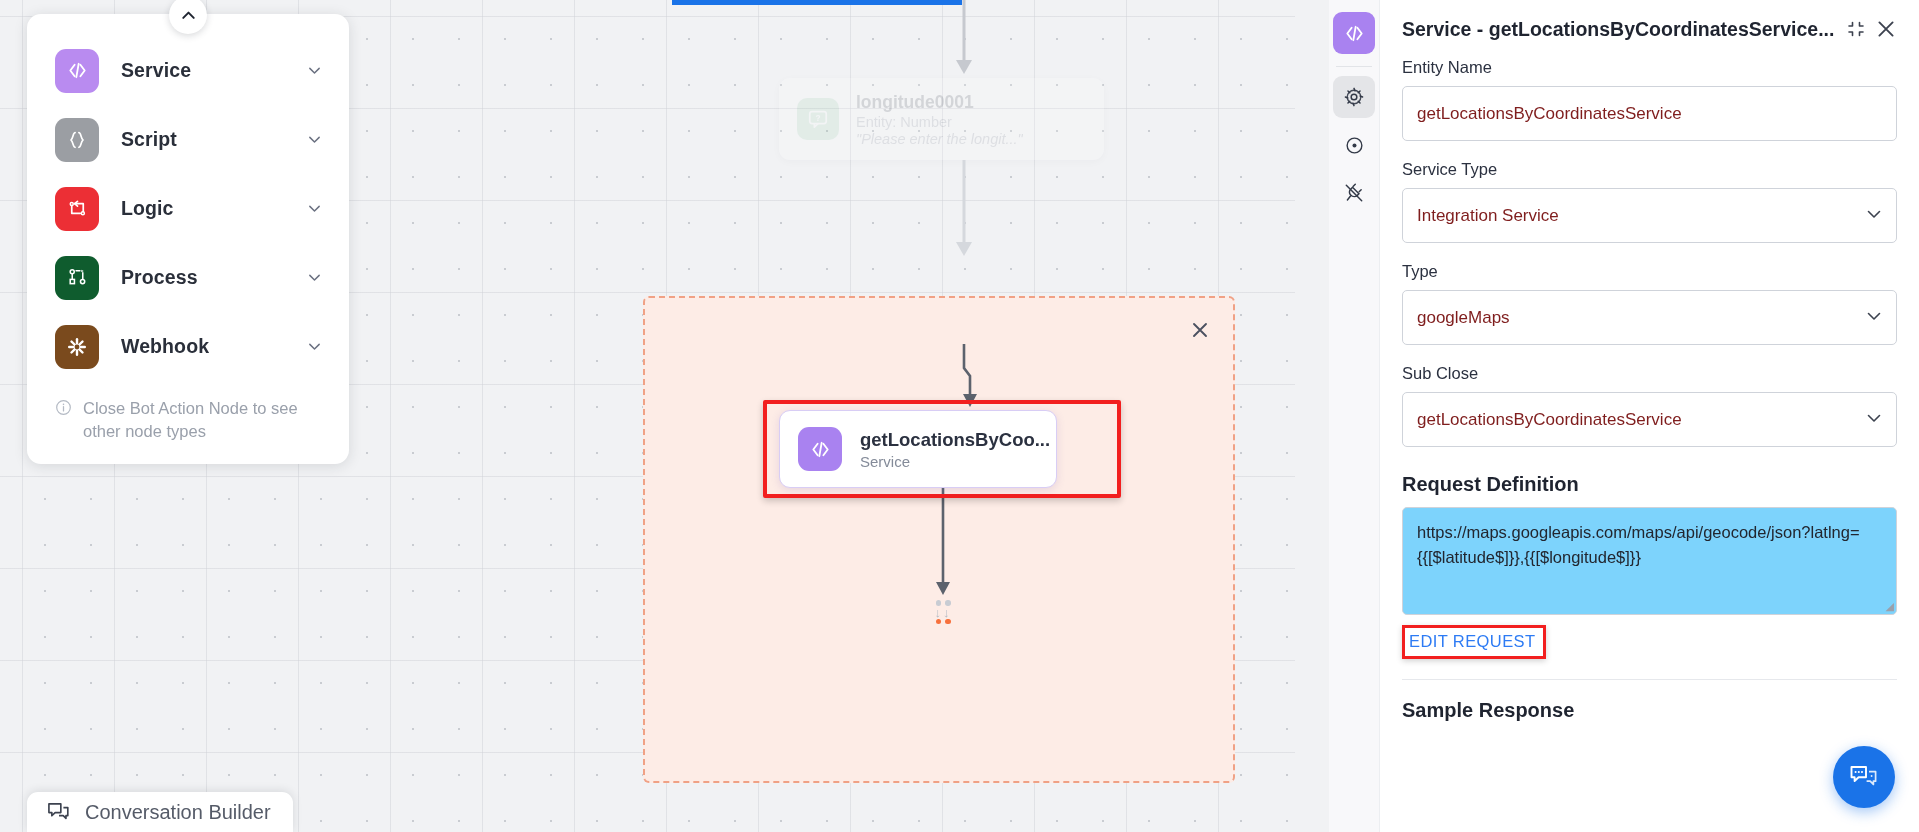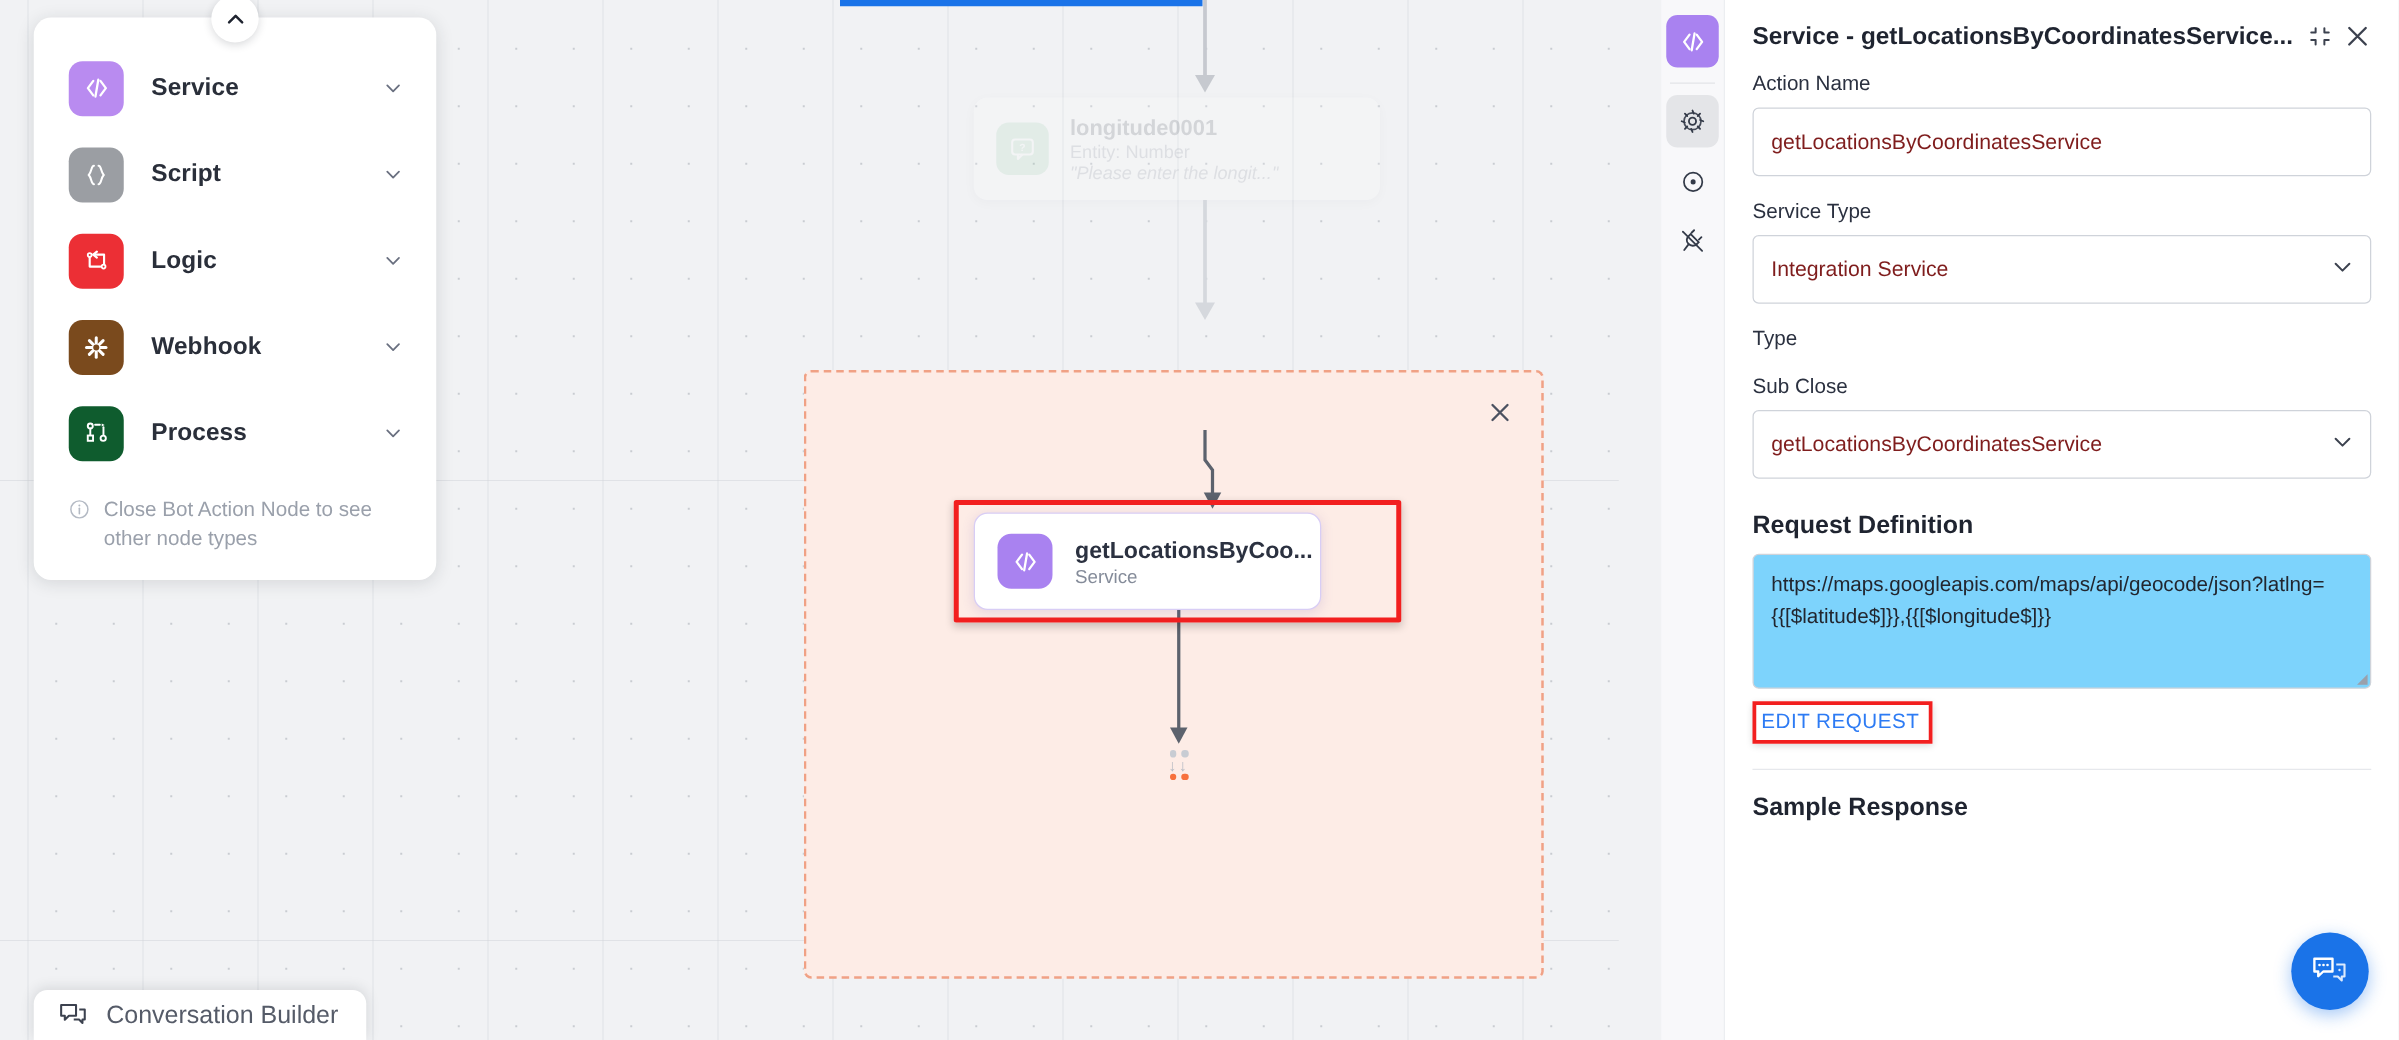--- a/index.html
+++ b/index.html
@@ -380,59 +380,59 @@
         </div>
         <div class="pal-label">Logic</div>
         <div class="pal-chev">
           <svg width="17" height="17" viewBox="0 0 20 20" fill="none">
               <path d="M4.5 7.5 L10 13 L15.5 7.5" stroke="currentColor" stroke-width="1.7" stroke-linecap="round" stroke-linejoin="round"></path>
             </svg>
         </div>
       </div>
 
       <div class="pal-row">
+        <div class="pal-icon" style="background:#0f5c2e">
+          <svg width="23" height="23" viewBox="0 0 24 24" fill="none">
+            <circle cx="6.5" cy="6" r="2.1" stroke="#fff" stroke-width="1.6"></circle>
+            <path d="M10.5 5 L14.5 5" stroke="#fff" stroke-width="1.6" stroke-linecap="round"></path>
+            <path d="M16 4 L18.5 5.2 L16 6.4 Z" fill="#fff"></path>
+            <path d="M6.5 8.2 L6.5 13.5" stroke="#fff" stroke-width="1.6" stroke-linecap="round"></path>
+            <path d="M17.5 7 L17.5 13.5" stroke="#fff" stroke-width="1.6" stroke-linecap="round"></path>
+            <rect x="4.4" y="14" width="4.4" height="4.4" stroke="#fff" stroke-width="1.6"></rect>
+            <circle cx="17.3" cy="16.3" r="2.2" stroke="#fff" stroke-width="1.6"></circle>
+          </svg>
+        </div>
+        <div class="pal-label">Process</div>
+        <div class="pal-chev">
+          <svg width="17" height="17" viewBox="0 0 20 20" fill="none">
+              <path d="M4.5 7.5 L10 13 L15.5 7.5" stroke="currentColor" stroke-width="1.7" stroke-linecap="round" stroke-linejoin="round"></path>
+            </svg>
+        </div>
+      </div>
+
+      <div class="pal-row">
         <div class="pal-icon" style="background:#7a4a1d">
           <svg width="24" height="24" viewBox="0 0 24 24" fill="none">
             <g stroke="#fff" stroke-width="2.4" stroke-linecap="round">
               <path d="M12 4.2 L12 19.8"></path>
               <path d="M4.2 12 L19.8 12"></path>
               <path d="M6.5 6.5 L17.5 17.5"></path>
               <path d="M17.5 6.5 L6.5 17.5"></path>
             </g>
             <circle cx="12" cy="12" r="2.4" fill="#7a4a1d"></circle>
           </svg>
         </div>
         <div class="pal-label">Webhook</div>
         <div class="pal-chev">
           <svg width="17" height="17" viewBox="0 0 20 20" fill="none">
               <path d="M4.5 7.5 L10 13 L15.5 7.5" stroke="currentColor" stroke-width="1.7" stroke-linecap="round" stroke-linejoin="round"></path>
             </svg>
         </div>
       </div>
 
-      <div class="pal-row">
-        <div class="pal-icon" style="background:#0f5c2e">
-          <svg width="23" height="23" viewBox="0 0 24 24" fill="none">
-            <circle cx="6.5" cy="6" r="2.1" stroke="#fff" stroke-width="1.6"></circle>
-            <path d="M10.5 5 L14.5 5" stroke="#fff" stroke-width="1.6" stroke-linecap="round"></path>
-            <path d="M16 4 L18.5 5.2 L16 6.4 Z" fill="#fff"></path>
-            <path d="M6.5 8.2 L6.5 13.5" stroke="#fff" stroke-width="1.6" stroke-linecap="round"></path>
-            <path d="M17.5 7 L17.5 13.5" stroke="#fff" stroke-width="1.6" stroke-linecap="round"></path>
-            <rect x="4.4" y="14" width="4.4" height="4.4" stroke="#fff" stroke-width="1.6"></rect>
-            <circle cx="17.3" cy="16.3" r="2.2" stroke="#fff" stroke-width="1.6"></circle>
-          </svg>
-        </div>
-        <div class="pal-label">Process</div>
-        <div class="pal-chev">
-          <svg width="17" height="17" viewBox="0 0 20 20" fill="none">
-              <path d="M4.5 7.5 L10 13 L15.5 7.5" stroke="currentColor" stroke-width="1.7" stroke-linecap="round" stroke-linejoin="round"></path>
-            </svg>
-        </div>
-      </div>
-
       <div id="pal-note">
         <svg width="17" height="17" viewBox="0 0 20 20" fill="none" style="flex:0 0 17px;margin-top:2px">
           <circle cx="10" cy="10" r="8" stroke="#b4bac4" stroke-width="1.4"></circle>
           <path d="M10 9 L10 14" stroke="#b4bac4" stroke-width="1.5" stroke-linecap="round"></path>
           <circle cx="10" cy="6.3" r=".95" fill="#b4bac4"></circle>
         </svg>
         <div class="note-txt">Close Bot Action Node to see other node types</div>
       </div>
     </div>
 
@@ -488,38 +488,46 @@
       <div class="head-btn">
         <svg width="22" height="22" viewBox="0 0 20 20" fill="none">
           <path d="M4 4 L16 16 M16 4 L4 16" stroke="currentColor" stroke-width="1.7" stroke-linecap="round"></path>
         </svg>
       </div>
     </div>
 
     <div id="panel-body">
 
       <div class="field">
-        <label class="field-label">Action Name</label>
+        <label class="field-label">Entity Name</label>
         <input class="field-input" type="text" value="getLocationsByCoordinatesService" style="">
       </div>
 
       <div class="field">
         <label class="field-label">Service Type</label>
         <div class="select-wrap">
           <input class="field-input" type="text" readonly="" value="Integration Service" style="">
           <span class="chev">
             <svg width="20" height="20" viewBox="0 0 20 20" fill="none">
                 <path d="M4.5 7.5 L10 13 L15.5 7.5" stroke="currentColor" stroke-width="1.6" stroke-linecap="round" stroke-linejoin="round"></path>
               </svg>
           </span>
         </div>
       </div>
 
       <div class="field">
         <label class="field-label">Type</label>
+        <div class="select-wrap">
+          <input class="field-input" type="text" readonly="" value="googleMaps" style="">
+          <span class="chev">
+            <svg width="20" height="20" viewBox="0 0 20 20" fill="none">
+                <path d="M4.5 7.5 L10 13 L15.5 7.5" stroke="currentColor" stroke-width="1.6" stroke-linecap="round" stroke-linejoin="round"></path>
+              </svg>
+          </span>
+        </div>
       </div>
 
       <div class="field" style="margin-bottom:26px">
         <label class="field-label">Sub Close</label>
         <div class="select-wrap">
           <input class="field-input" type="text" readonly="" value="getLocationsByCoordinatesService" style="">
           <span class="chev">
             <svg width="20" height="20" viewBox="0 0 20 20" fill="none">
                 <path d="M4.5 7.5 L10 13 L15.5 7.5" stroke="currentColor" stroke-width="1.6" stroke-linecap="round" stroke-linejoin="round"></path>
               </svg>

